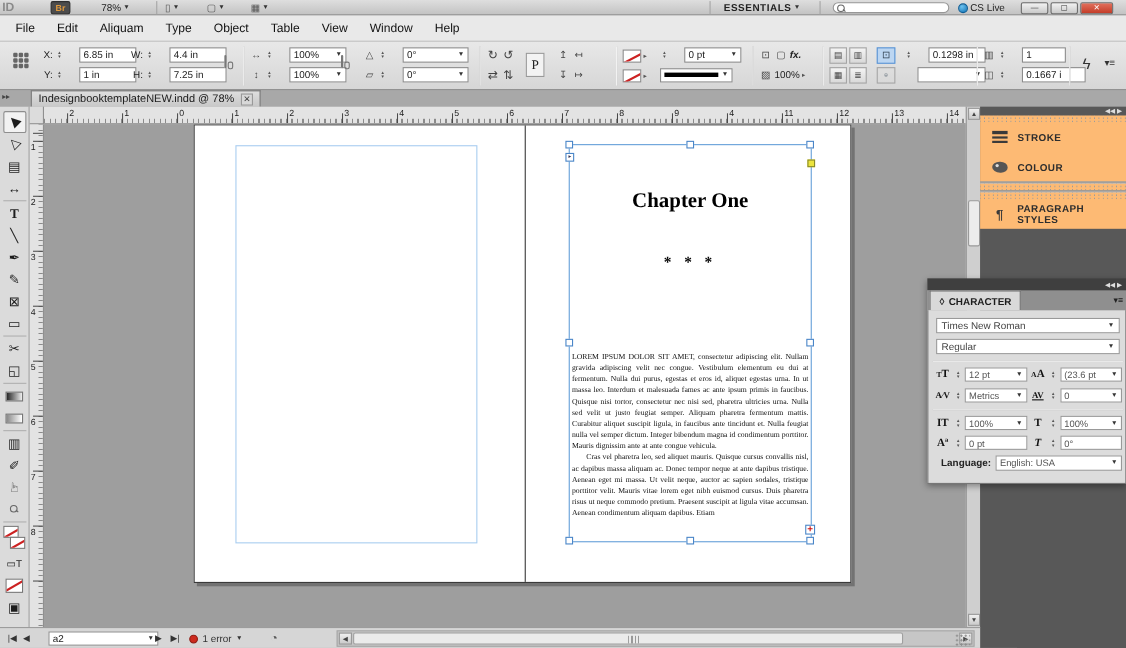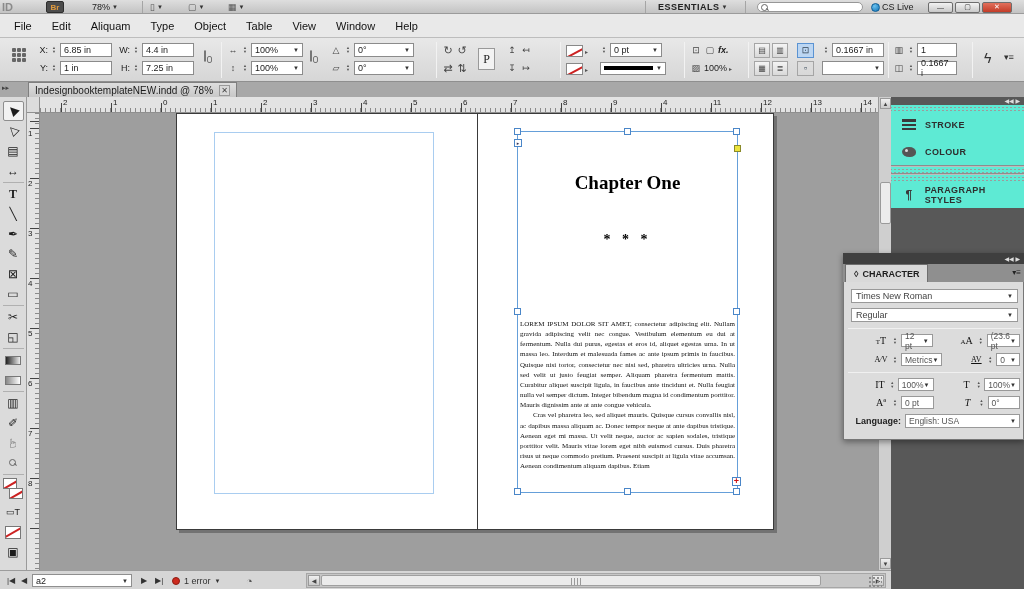--- a/index.html
+++ b/index.html
@@ -41,21 +41,21 @@
 
   
   #controlpanel { position:absolute; left:0; top:38px; width:1024px; height:44px;
                   background:linear-gradient(#e8e8e8,#d6d6d6); border-bottom:1px solid #8f8f8f;
                   font-size:9px; color:#222; }
   .cpg { position:absolute; }
   .cprow { display:flex; align-items:center; gap:2px; height:18px; }
   .stepper { display:inline-flex; flex-direction:column; width:8px; line-height:4px;
              font-size:4px; color:#555; text-align:center; }
   .field { background:#fff; border:1px solid #8b8b8b; height:14px; display:inline-flex;
-           align-items:center; padding:0 3px; font-size:9px; color:#222; }
+           align-items:center; padding:0 3px; font-size:9px; color:#222;margin-left:12px; }
   .ddf { justify-content:space-between; }
   .cplab { width:12px; text-align:right; font-size:9px; }
   .vdiv { position:absolute; top:4px; height:36px; width:1px; background:#aaa; border-right:1px solid #f2f2f2; }
   .proxy { display:grid; grid-template-columns:repeat(3,4px); grid-template-rows:repeat(3,4px); gap:1px; }
   .proxy i { background:#666; border-radius:1px; }
   .cpicon { font-size:9px; color:#444; width:12px; text-align:center; }
   .cpbtn { width:16px; height:15px; border:1px solid #a5a5a5; background:linear-gradient(#f4f4f4,#d9d9d9);
            display:inline-flex; align-items:center; justify-content:center; font-size:8px; color:#444; }
   .noneswatch { width:17px; height:12px; background:#fff; border:1px solid #888; position:relative; overflow:hidden;}
   .noneswatch::after { content:""; position:absolute; left:-3px; top:5px; width:26px; height:1.5px;
@@ -141,21 +141,21 @@
              border-left:1px solid #9a9a9a; }
   .scr-arrow { position:absolute; left:1px; width:11px; height:11px; font-size:6px; color:#444;
                display:flex; align-items:center; justify-content:center;
                background:linear-gradient(#f0f0f0,#cacaca); border:1px solid #9a9a9a; }
   #vthumb { position:absolute; left:1px; top:85px; width:11px; height:42px; background:#ececec;
             border:1px solid #9a9a9a; border-radius:2px; }
 
   
   #dock { position:absolute; left:891px; top:97px; width:133px; height:492px; background:#585858; }
   #dock-collapse { position:absolute; right:4px; top:0px; font-size:6px; color:#ddd; }
-  #dock-panels { position:absolute; left:0; top:8px; width:133px; background:#5eead4; }
+  #dock-panels { position:absolute; left:0; top:8px; width:133px; background:#fdba74; }
   .dots { height:6px; background-image:radial-gradient(#9c9c9c 0.8px, transparent 0.9px);
           background-size:4px 3px; background-position:2px 1px; }
   .dock-gap { height:2px; background:#bdbdbd; border-top:1px solid #8d8d8d; }
   .dock-btn { height:27px; display:flex; align-items:center; gap:8px; padding-left:10px; }
   .dock-btn .lbl { font-size:9px; font-weight:bold; color:#2e2e2e; letter-spacing:.4px; }
   .di { width:16px; height:14px; display:inline-flex; align-items:center; justify-content:center;
         font-size:12px; color:#3a3a3a; }
   .di-stroke { width:14px; height:11px; border-top:3px solid #3a3a3a; border-bottom:2px solid #3a3a3a;
                position:relative; }
   .di-stroke::after{ content:""; position:absolute; left:0; top:2px; width:100%; height:1.5px; background:#3a3a3a;}
@@ -176,22 +176,22 @@
             border-bottom:none; display:flex; align-items:center; gap:4px; padding:0 8px;
             font-size:9px; font-weight:bold; color:#1d1d1d; }
   #cp-menu { position:absolute; right:3px; top:4px; font-size:8px; color:#222; }
   #cp-body { position:absolute; left:0; top:29px; width:181px; height:158px; background:#dcdcdc;
              border:1px solid #777; border-top:none; }
   .cp-select { position:absolute; left:7px; width:167px; height:14px; background:#fff; border:1px solid #999;
                display:flex; align-items:center; justify-content:space-between; padding:0 4px;
                font-size:9px; color:#444; }
   .cp-hr { position:absolute; left:4px; width:173px; height:1px; background:#aaa; border-bottom:1px solid #f0f0f0; }
   .cp-row { position:absolute; left:5px; width:171px; height:15px; display:flex; align-items:center; gap:2px; }
-  .cp-ic { width:16px; text-align:center; font-weight:normal; font-size:10px; color:#111;
-           font-family:"Liberation Serif",serif;margin-left:24px; }
+  .cp-ic { width:16px; text-align:center; font-weight:bold; font-size:10px; color:#111;
+           font-family:"Liberation Serif",serif; }
   .cp-ic small { font-size:7px; }
   .cp-field { background:#fff; border:1px solid #999; height:13px; flex:1; display:flex;
               align-items:center; justify-content:space-between; padding:0 3px; font-size:8.5px; color:#555; }
   #cp-langrow { position:absolute; left:5px; top:131px; width:171px; height:15px; display:flex;
                 align-items:center; gap:4px; }
   #cp-langrow .ll { width:52px; text-align:right; font-size:9px; font-weight:bold; color:#222; }
 
   
   #statusbar { position:absolute; left:0; top:570px; width:891px; height:19px; background:#d6d6d6;
                border-top:1px solid #9c9c9c; font-size:9px; color:#333; }
@@ -456,21 +456,21 @@
       <div class="cprow">
           <span class="fitbtn">▫</span>
         </div>
     </div>
     <div class="cpg" style="left:822px; top:3px">
       <div class="cprow">
         <span class="stepper">
             <span>▲</span>
             <span>▼</span>
           </span>
-        <span class="field" style="width:52px">0.1667 in</span>
+        <span class="field" style="width:52px">0.1298 in</span>
       </div>
       <div class="cprow">
         <span class="field ddf" style="width:62px">
             <span></span>
             <span class="dd-caret">▼</span>
           </span>
       </div>
     </div>
     <div class="vdiv" style="left:888px"></div>
     <div class="cpg" style="left:893px; top:3px">
@@ -481,21 +481,21 @@
             <span>▼</span>
           </span>
         <span class="field" style="width:40px">1</span>
       </div>
       <div class="cprow">
         <span class="cpicon">◫</span>
         <span class="stepper">
             <span>▲</span>
             <span>▼</span>
           </span>
-        <span class="field" style="width:40px">0.1667 i</span>
+        <span class="field" style="width:58px">0.1667 i</span>
       </div>
     </div>
     <div class="vdiv" style="left:972px"></div>
     <div class="cpg" style="left:984px; top:12px; font-size:14px; color:#333">ϟ</div>
     <div class="cpg" style="left:1004px; top:14px; font-size:9px; color:#333">▾≡</div>
   </div>
 
   <div id="tabbar">
     <span id="tab-overflow">▸▸</span>
     <div id="doc-tab">

